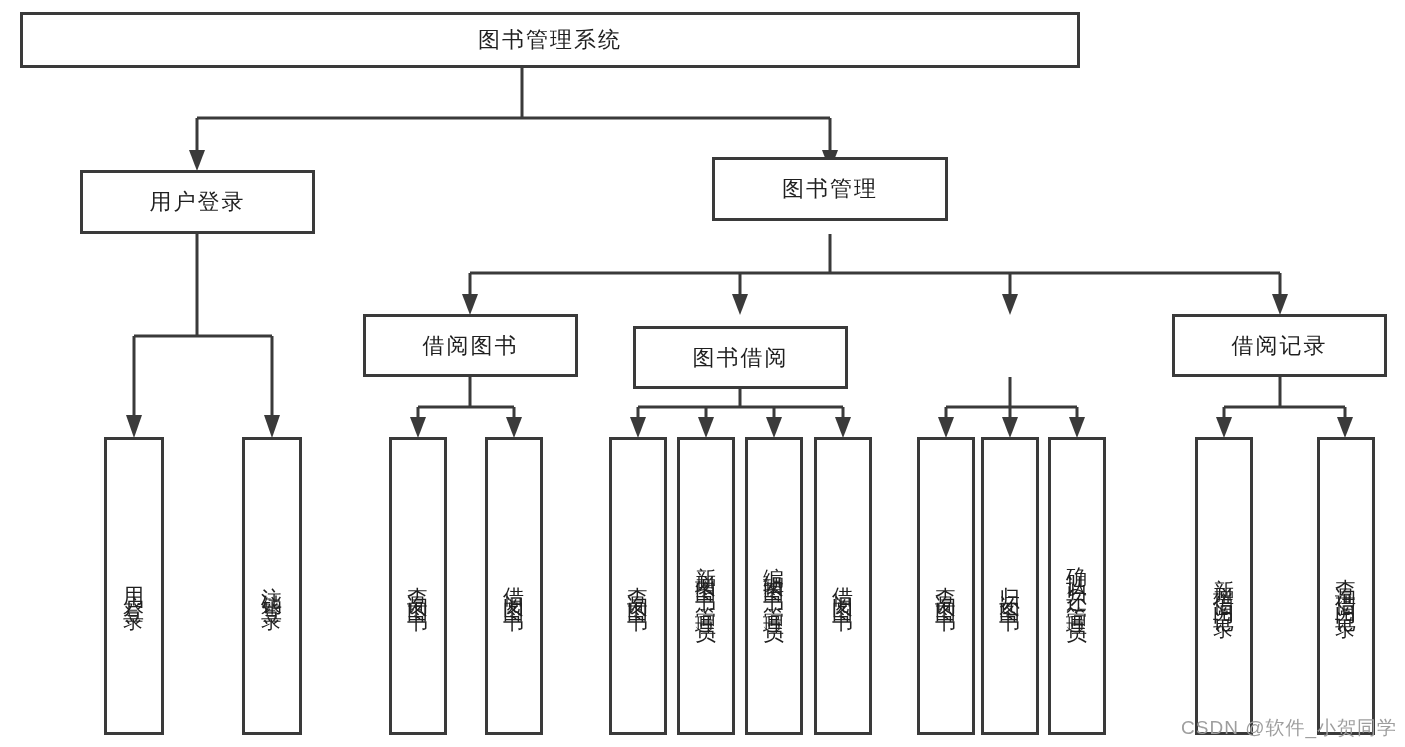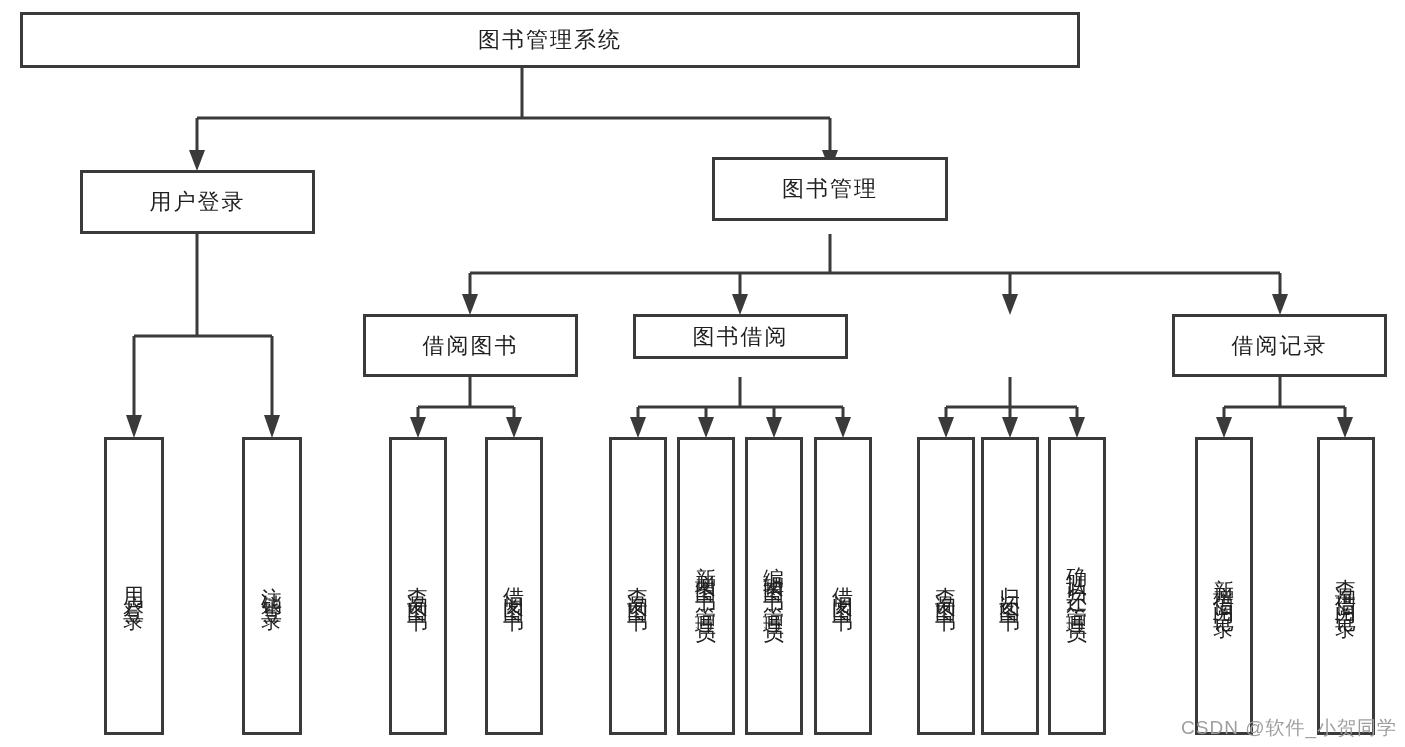--- a/index.html
+++ b/index.html
@@ -110,21 +110,21 @@
   <div class="node h" style="left:80px;top:170px;width:235px;height:64px">
     <span>用户登录</span>
   </div>
   <div class="node h" style="left:712px;top:157px;width:236px;height:64px">
     <span>图书管理</span>
   </div>
 
   <div class="node h" style="left:363px;top:314px;width:215px;height:63px">
     <span>借阅图书</span>
   </div>
-  <div class="node h" style="left:633px;top:314px;width:215px;height:45px">
+  <div class="node h" style="left:633px;top:326px;width:215px;height:63px">
     <span>图书借阅</span>
   </div>
   <div class="node h" style="left:1172px;top:314px;width:215px;height:63px">
     <span>借阅记录</span>
   </div>
 
   <div class="node v" style="left:104px;top:437px;width:60px;height:298px">
     <span>用户登录</span>
   </div>
   <div class="node v" style="left:242px;top:437px;width:60px;height:298px">

